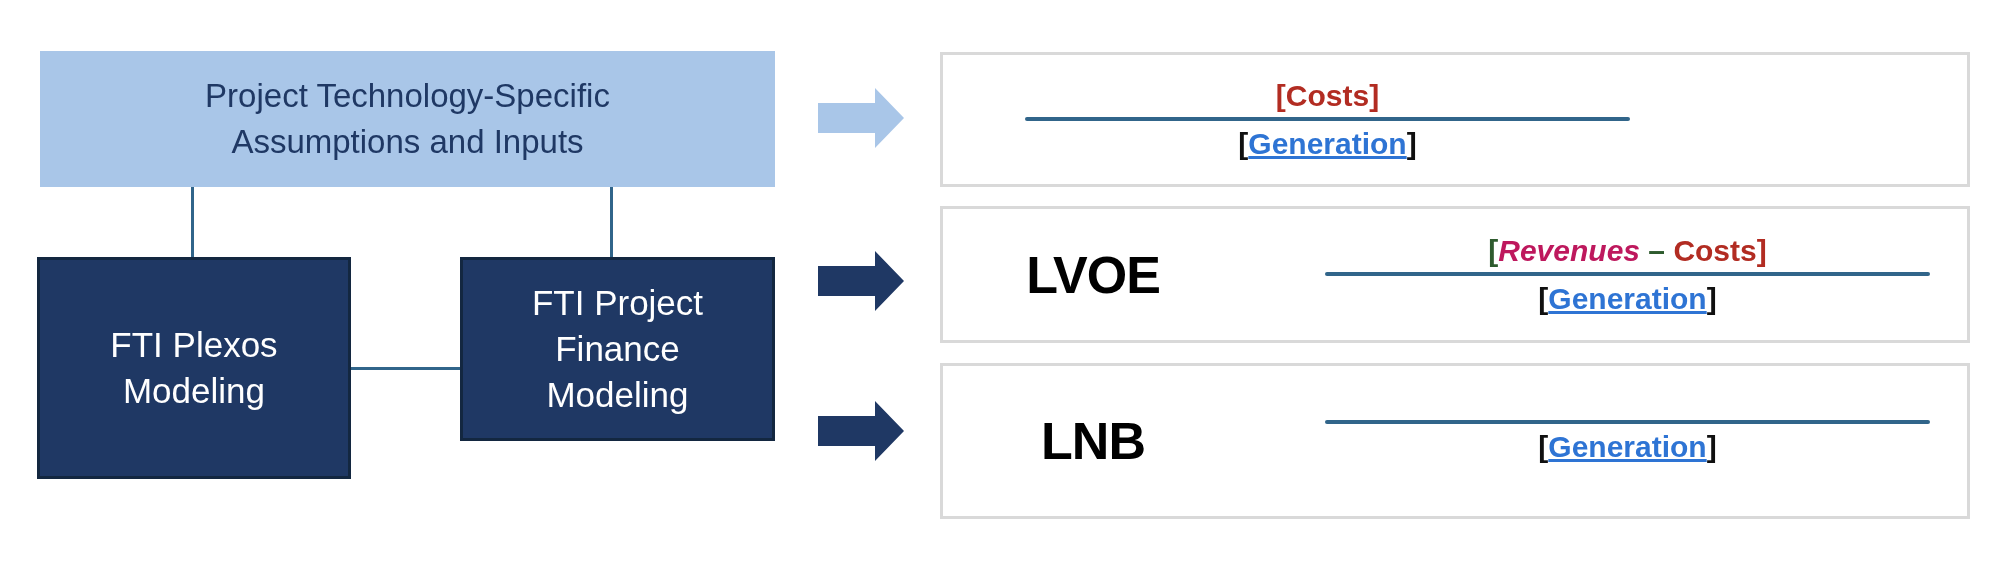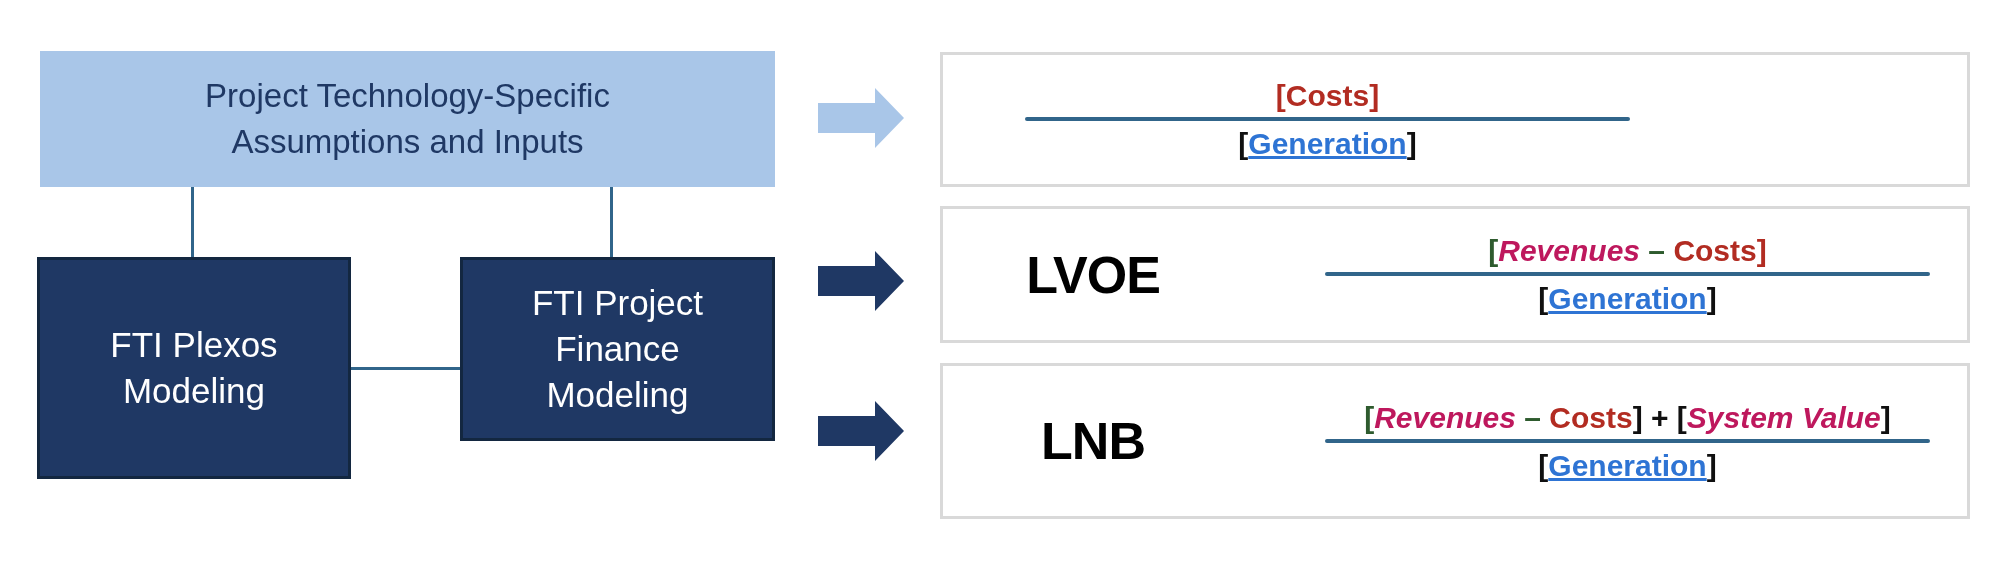--- a/index.html
+++ b/index.html
@@ -119,19 +119,18 @@
     <div class="fraction">
       <div class="frac-num"><span class="seg-dgreen">[</span><span class="seg-green">Revenues</span><span class="seg-dgreen"> – </span><span class="seg-red">Costs]</span></div>
       <div class="frac-line"></div>
       <div class="frac-den"><span class="seg-black">[</span><span class="seg-blue">Generation</span><span class="seg-black">]</span></div>
     </div>
   </div>
 
   <div class="metric-box metric-3">
     <div class="metric-label">LNB</div>
     <div class="fraction">
-      <div class="frac-num"><span class="seg-dgreen">[</span><span class="seg-green">Revenues</span><span class="seg-dgreen"> – </span><span class="seg-red">Costs</span><span class="seg-black">] + [</span><span class="seg-green">System Value</span><span class="seg-black">]</span></div>
       <div class="frac-line"></div>
       <div class="frac-den"><span class="seg-black">[</span><span class="seg-blue">Generation</span><span class="seg-black">]</span></div>
     </div>
   </div>
 
 </div>
 
 </body></html>

